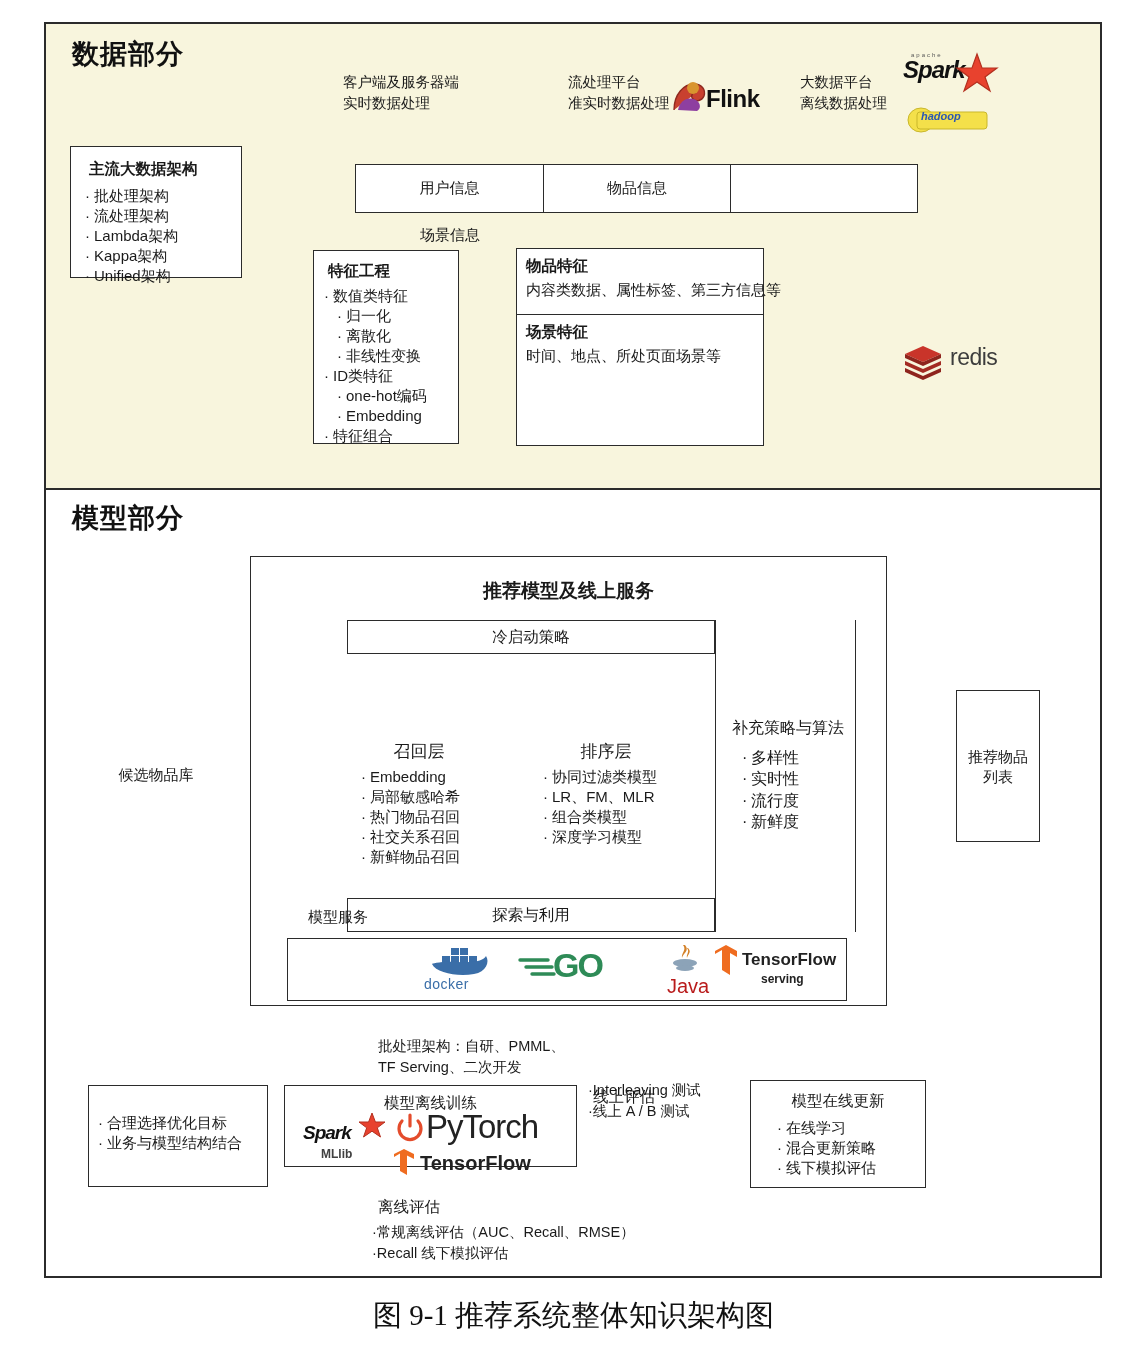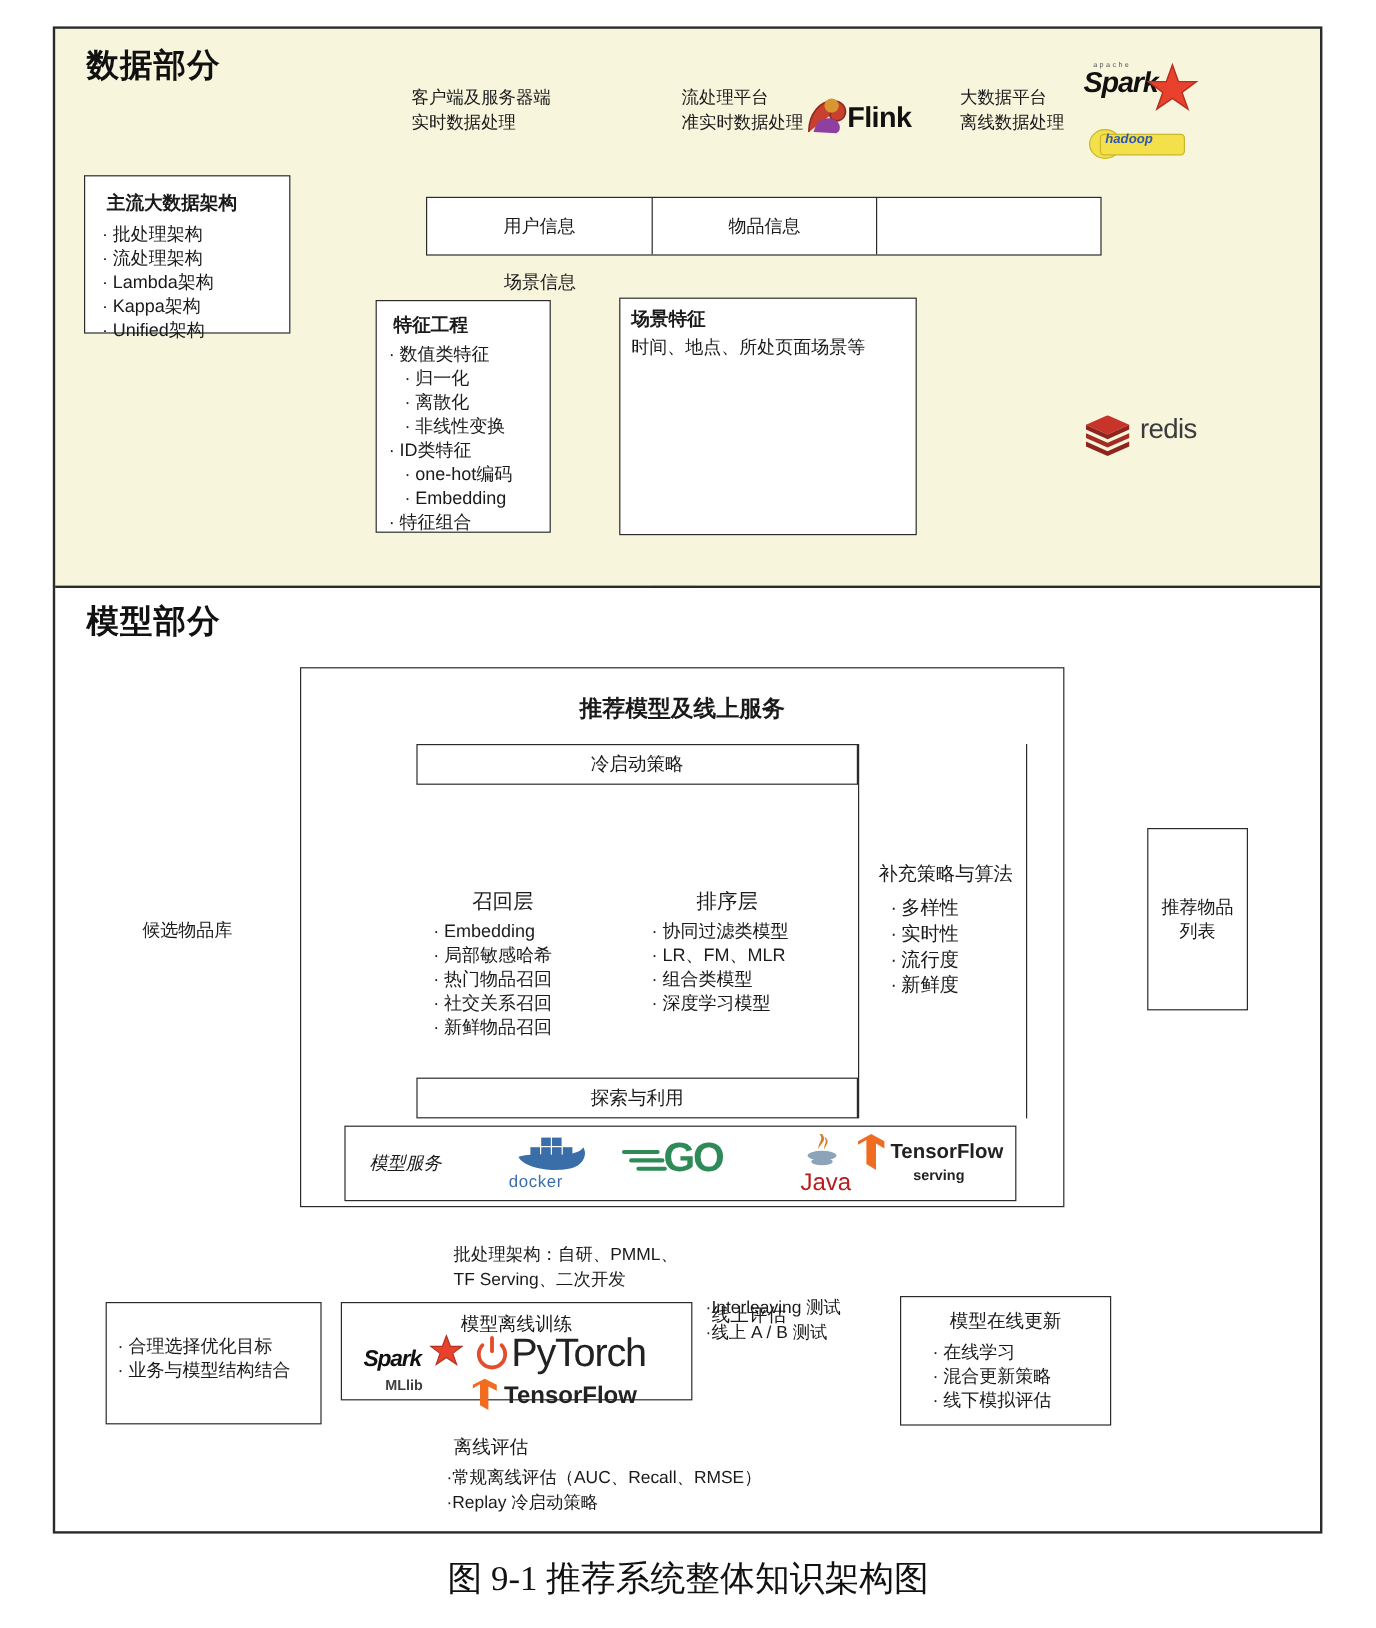--- a/index.html
+++ b/index.html
@@ -215,20 +215,24 @@
       <div class="li sub"><span class="dot">·</span><span>离散化</span></div>
       <div class="li sub"><span class="dot">·</span><span>非线性变换</span></div>
       <div class="li"><span class="dot">·</span><span>ID类特征</span></div>
       <div class="li sub"><span class="dot">·</span><span>one-hot编码</span></div>
       <div class="li sub"><span class="dot">·</span><span>Embedding</span></div>
       <div class="li"><span class="dot">·</span><span>特征组合</span></div>
     </div>
   </div>
 
   <div class="abs box feat-stack">
+    <div class="feat-row" style="height:66px;border-bottom:1.6px solid #2b2b2b;">
+      <div class="bx-title">物品特征</div>
+      <div class="li" style="margin-top:3px;">内容类数据、属性标签、第三方信息等</div>
+    </div>
     <div class="feat-row" style="height:64px;">
       <div class="bx-title">场景特征</div>
       <div class="li" style="margin-top:3px;">时间、地点、所处页面场景等</div>
     </div>
   </div>
 
   <div class="logo" style="left:903px;top:346px;">
     <svg width="40" height="34" viewBox="0 0 40 34">
       <path d="M2,22 L20,30 L38,22 L38,26 L20,34 L2,26 Z" fill="#8e241d"></path>
       <path d="M2,15 L20,23 L38,15 L38,19 L20,27 L2,19 Z" fill="#a32b23"></path>
@@ -279,21 +283,21 @@
     <div class="suppl" style="text-align:center;">补充策略与算法</div>
     <div style="margin-top:8px;margin-left:24px;">
       <div class="li" style="font-size:16px;"><span class="dot">·</span><span>多样性</span></div>
       <div class="li" style="font-size:16px;"><span class="dot">·</span><span>实时性</span></div>
       <div class="li" style="font-size:16px;"><span class="dot">·</span><span>流行度</span></div>
       <div class="li" style="font-size:16px;"><span class="dot">·</span><span>新鲜度</span></div>
     </div>
   </div>
 
   <div class="abs box srv-box"></div>
-  <div class="abs srv-label" style="left:308px;top:960px;font-style:italic;">模型服务</div>
+  <div class="abs srv-label" style="left:308px;top:908px;">模型服务</div>
 
   <div class="logo" style="left:428px;top:944px;">
     <svg width="66" height="34" viewBox="0 0 66 34">
       <g fill="#3a6ea8">
         <rect x="14" y="12" width="8" height="7"></rect>
           <rect x="23" y="12" width="8" height="7"></rect>
         <rect x="32" y="12" width="8" height="7"></rect>
           <rect x="23" y="4" width="8" height="7"></rect>
         <rect x="32" y="4" width="8" height="7"></rect>
           <rect x="41" y="12" width="8" height="7"></rect>
@@ -373,21 +377,21 @@
   <div class="logo" style="left:392px;top:1148px;">
     <svg width="24" height="28" viewBox="0 0 24 28">
       <path d="M12,1 L22,6 L22,11 L15,7.5 L15,27 L8,23 L8,5.5 L2,9 L2,6 Z" fill="#ef6c20"></path>
     </svg>
   </div>
   <div class="logo" style="left:420px;top:1152px;font-weight:bold;font-size:20px;color:#222;">TensorFlow</div>
 
   <div class="note note-t" style="left:378px;top:1196px;">离线评估</div>
   <div class="note" style="left:372px;top:1222px;">
     <div><span class="dot">·</span><span>常规离线评估（AUC、Recall、RMSE）</span></div>
-    <div><span class="dot">·</span><span>Replay 冷启动策略</span></div>
+    <div><span class="dot">·</span><span>Recall 线下模拟评估</span></div>
   </div>
 
   <div class="note note-t" style="left:593px;top:1086px;">线上评估</div>
   <div class="note" style="left:588px;top:1080px;">
     <div><span class="dot">·</span><span>Interleaving 测试</span></div>
     <div><span class="dot">·</span><span>线上 A / B 测试</span></div>
   </div>
 
   <div class="abs box upd-box">
     <div style="text-align:center;font-size:15.5px;font-weight:normal;margin-top:10px;">模型在线更新</div>

